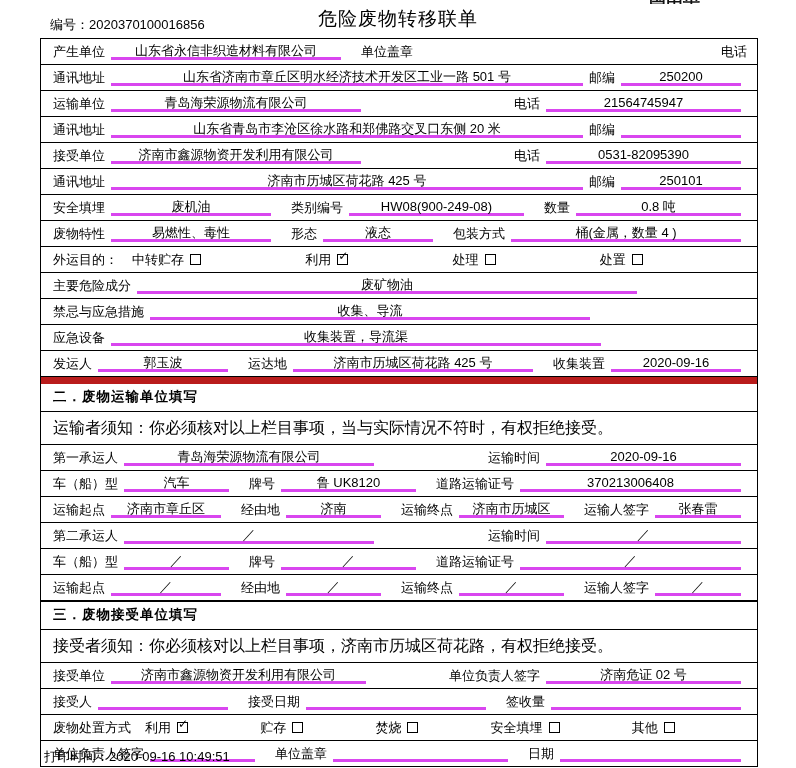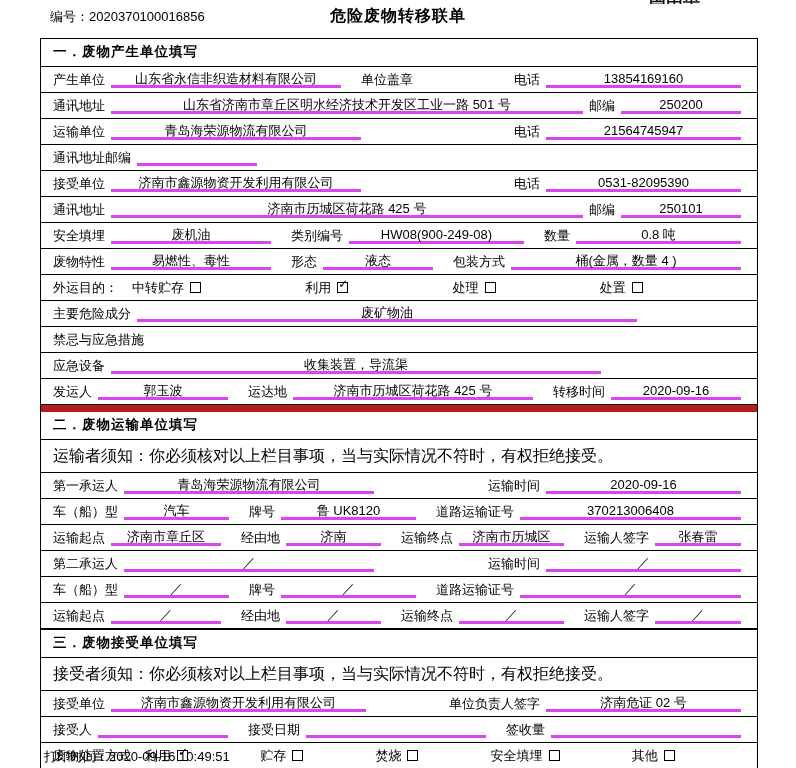--- a/index.html
+++ b/index.html
@@ -23,32 +23,32 @@
     box-sizing: border-box;
   }
   
   .top-row {
     position: relative;
     height: 34px;
   }
   .doc-no {
     position: absolute;
     left: 50px;
-    top: 8px;
+    top: 16px;
     font-size: 13px;
     white-space: nowrap;
   }
   .doc-title {
     position: absolute;
     left: 0;
     right: 0;
     top: 6px;
     text-align: center;
-    font-size: 16px;
-    font-weight: bold;
+    font-size: 19px;
+    font-weight: normal;
     letter-spacing: 1px;
   }
   .stamp {
     position: absolute;
     right: 96px;
     top: -8px;
     font-size: 17px;
     font-weight: bold;
     color: #111;
     letter-spacing: 0px;
@@ -146,31 +146,29 @@
   <div class="top-row">
     <div class="doc-no">
       <span>编号：</span><span>2020370100016856</span>
     </div>
     <div class="doc-title">危险废物转移联单</div>
     <div class="stamp">国南单</div>
   </div>
 
   <div class="tbl">
 
-    <div class="sect-head">一．废物产生单位填写</div>
 
     <div class="row">
       <div class="row-inner">
         <span class="lbl">产生单位</span>
         <span class="val" style="width:230px">山东省永信非织造材料有限公司</span>
         <span class="gap"></span>
         <span class="lbl">单位盖章</span>
         <span class="spacer"></span>
         <span class="lbl">电话</span>
-        <span class="val" style="width:195px">13854169160</span>
       </div>
     </div>
 
     <div class="row">
       <div class="row-inner">
         <span class="lbl">通讯地址</span>
         <span class="val grow">山东省济南市章丘区明水经济技术开发区工业一路 501 号</span>
         <span class="lbl">邮编</span>
         <span class="val" style="width:120px">250200</span>
       </div>
@@ -182,20 +180,21 @@
         <span class="val" style="width:250px">青岛海荣源物流有限公司</span>
         <span class="spacer"></span>
         <span class="lbl">电话</span>
         <span class="val" style="width:195px">21564745947</span>
       </div>
     </div>
 
     <div class="row">
       <div class="row-inner">
         <span class="lbl">通讯地址</span>
+        <span class="val grow">山东省青岛市李沧区徐水路和郑佛路交叉口东侧 20 米</span>
         <span class="lbl">邮编</span>
         <span class="val" style="width:120px"></span>
       </div>
     </div>
 
     <div class="row">
       <div class="row-inner">
         <span class="lbl">接受单位</span>
         <span class="val" style="width:250px">济南市鑫源物资开发利用有限公司</span>
         <span class="spacer"></span>
@@ -262,41 +261,42 @@
       <div class="row-inner">
         <span class="lbl">主要危险成分</span>
         <span class="val" style="width:500px">废矿物油</span>
         <span class="spacer"></span>
       </div>
     </div>
 
     <div class="row">
       <div class="row-inner">
         <span class="lbl">禁忌与应急措施</span>
+        <span class="val" style="width:440px">收集、导流</span>
         <span class="spacer"></span>
       </div>
     </div>
 
     <div class="row">
       <div class="row-inner">
         <span class="lbl">应急设备</span>
         <span class="val" style="width:490px">收集装置，导流渠</span>
         <span class="spacer"></span>
       </div>
     </div>
 
     <div class="row">
       <div class="row-inner">
         <span class="lbl">发运人</span>
         <span class="val" style="width:130px">郭玉波</span>
         <span class="gap"></span>
         <span class="lbl">运达地</span>
         <span class="val" style="width:240px">济南市历城区荷花路 425 号</span>
         <span class="gap"></span>
-        <span class="lbl">转移时间</span>
+        <span class="lbl">收集装置</span>
         <span class="val grow">2020-09-16</span>
       </div>
     </div>
 
     <div class="sect-head" style="border-top:7px solid #b91c1c">二．废物运输单位填写</div>
 
     <div class="row" style="height:32px">
       <div class="row-inner">
         <span class="notice" style="padding-left:0">运输者须知：你必须核对以上栏目事项，当与实际情况不符时，有权拒绝接受。</span>
       </div>
@@ -377,21 +377,21 @@
         <span class="gap"></span>
         <span class="lbl">运输人签字</span>
         <span class="val grow">／</span>
       </div>
     </div>
 
     <div class="sect-head" style="border-top:1px solid #000">三．废物接受单位填写</div>
 
     <div class="row" style="height:32px">
       <div class="row-inner">
-        <span class="notice" style="padding-left:0">接受者须知：你必须核对以上栏目事项，当与实际情况不符时，有权拒绝接受。</span>
+        <span class="notice" style="padding-left:0">接受者须知：你必须核对以上栏目事项，济南市历城区荷花路，有权拒绝接受。</span>
       </div>
     </div>
 
     <div class="row">
       <div class="row-inner">
         <span class="lbl">接受单位</span>
         <span class="val" style="width:255px">济南市鑫源物资开发利用有限公司</span>
         <span class="spacer"></span>
         <span class="lbl">单位负责人签字</span>
         <span class="val" style="width:195px">济南危证 02 号</span>

